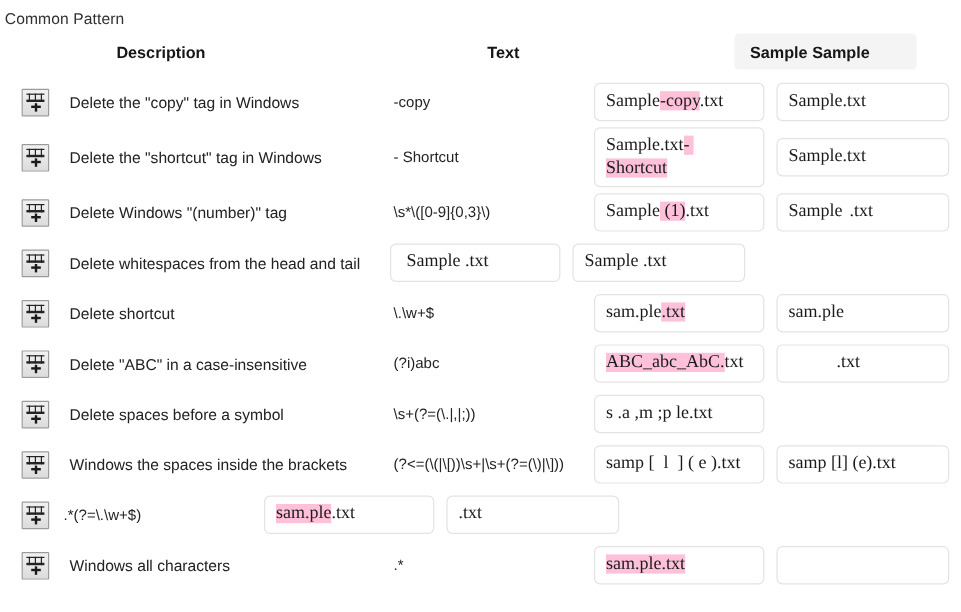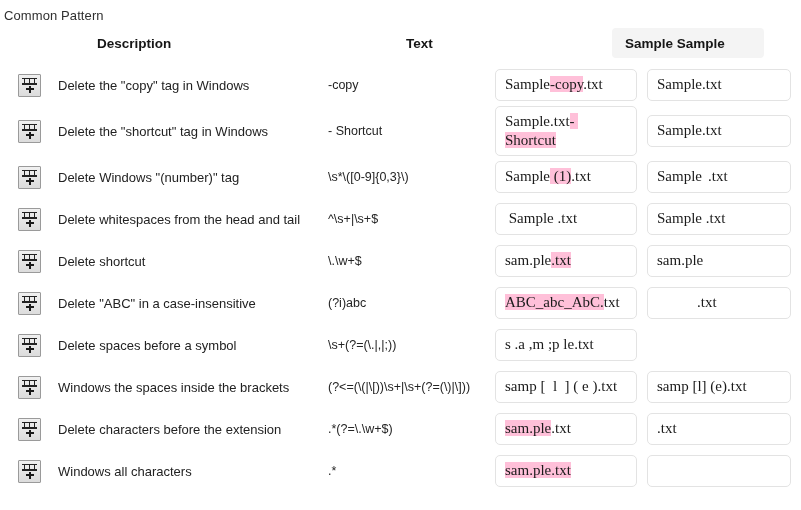--- a/index.html
+++ b/index.html
@@ -269,21 +269,20 @@
               <i style="left: 0px; top: 5.5px; width: 15px; height: 1.5px;"></i>
               <i style="left: 1.5px; top: 0px; width: 1.5px; height: 7px;"></i>
               <i style="left: 6.5px; top: 0px; width: 1.5px; height: 7px;"></i>
               <i style="left: 11.5px; top: 0px; width: 1.5px; height: 7px;"></i>
             </span>
             <span class="plus-v"></span>
             <span class="plus-h"></span>
           </span>
         </div>
         <div class="cell col-desc">Delete whitespaces from the head and tail</div>
-        <div class="cell col-text">^\s+|\s+$</div>
         <div class="cell col-in">
           <div class="box">
             <span class="inner ws"><span class="ws"> Sample .txt</span></span>
           </div>
         </div>
         <div class="cell col-out">
           <div class="box">
             <span class="inner ws"><span class="ws">Sample .txt</span></span>
           </div>
         </div>
@@ -398,21 +397,20 @@
               <i style="left: 0px; top: 0px; width: 15px; height: 1.5px;"></i>
               <i style="left: 0px; top: 5.5px; width: 15px; height: 1.5px;"></i>
               <i style="left: 1.5px; top: 0px; width: 1.5px; height: 7px;"></i>
               <i style="left: 6.5px; top: 0px; width: 1.5px; height: 7px;"></i>
               <i style="left: 11.5px; top: 0px; width: 1.5px; height: 7px;"></i>
             </span>
             <span class="plus-v"></span>
             <span class="plus-h"></span>
           </span>
         </div>
-        <div class="cell col-desc">Delete characters before the extension</div>
         <div class="cell col-text">.*(?=\.\w+$)</div>
         <div class="cell col-in">
           <div class="box">
             <span class="inner ws"><mark class="pink ws">sam.ple</mark><span class="ws">.txt</span></span>
           </div>
         </div>
         <div class="cell col-out">
           <div class="box">
             <span class="inner ws"><span class="ws">.txt</span></span>
           </div>

